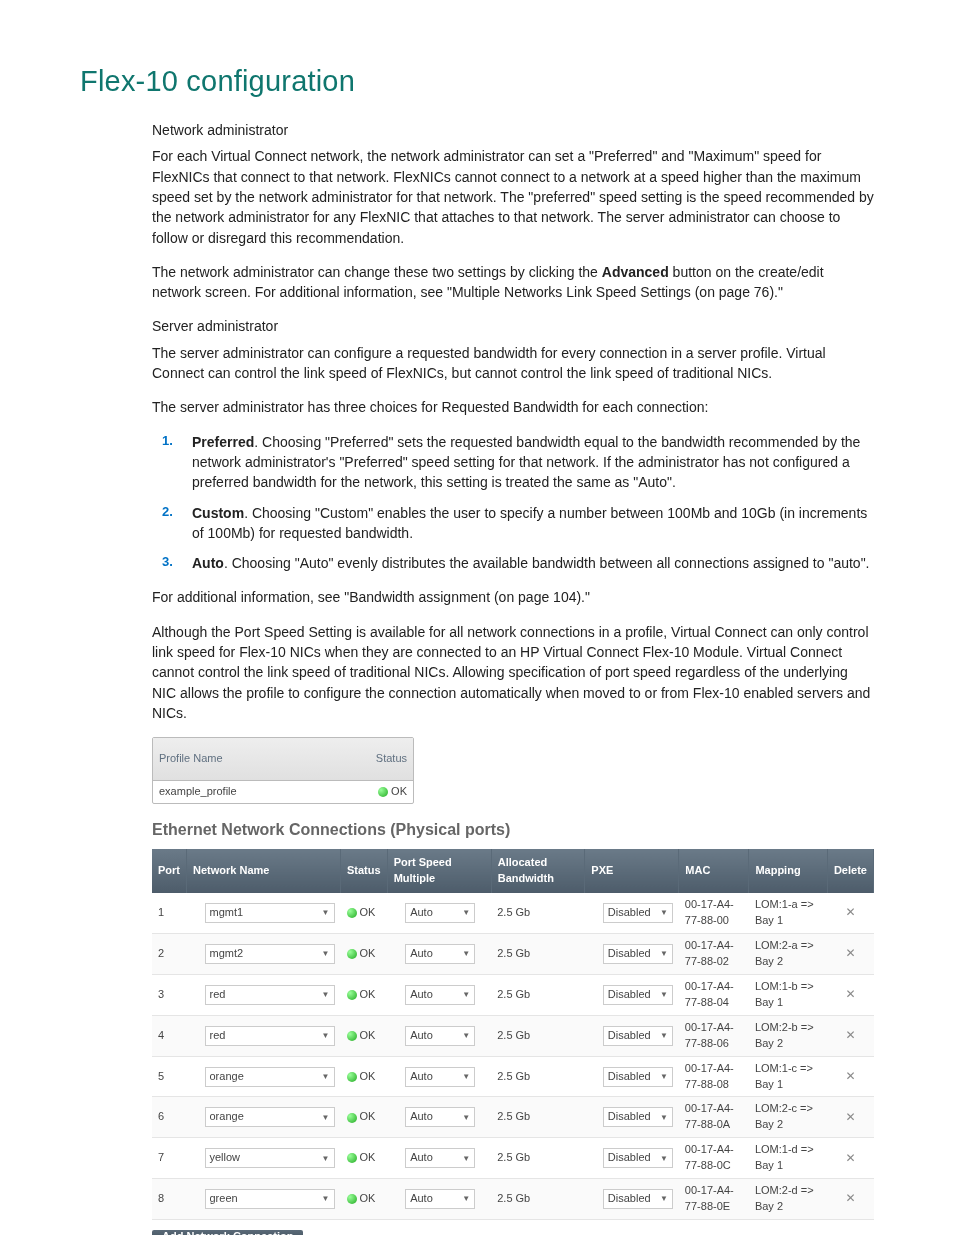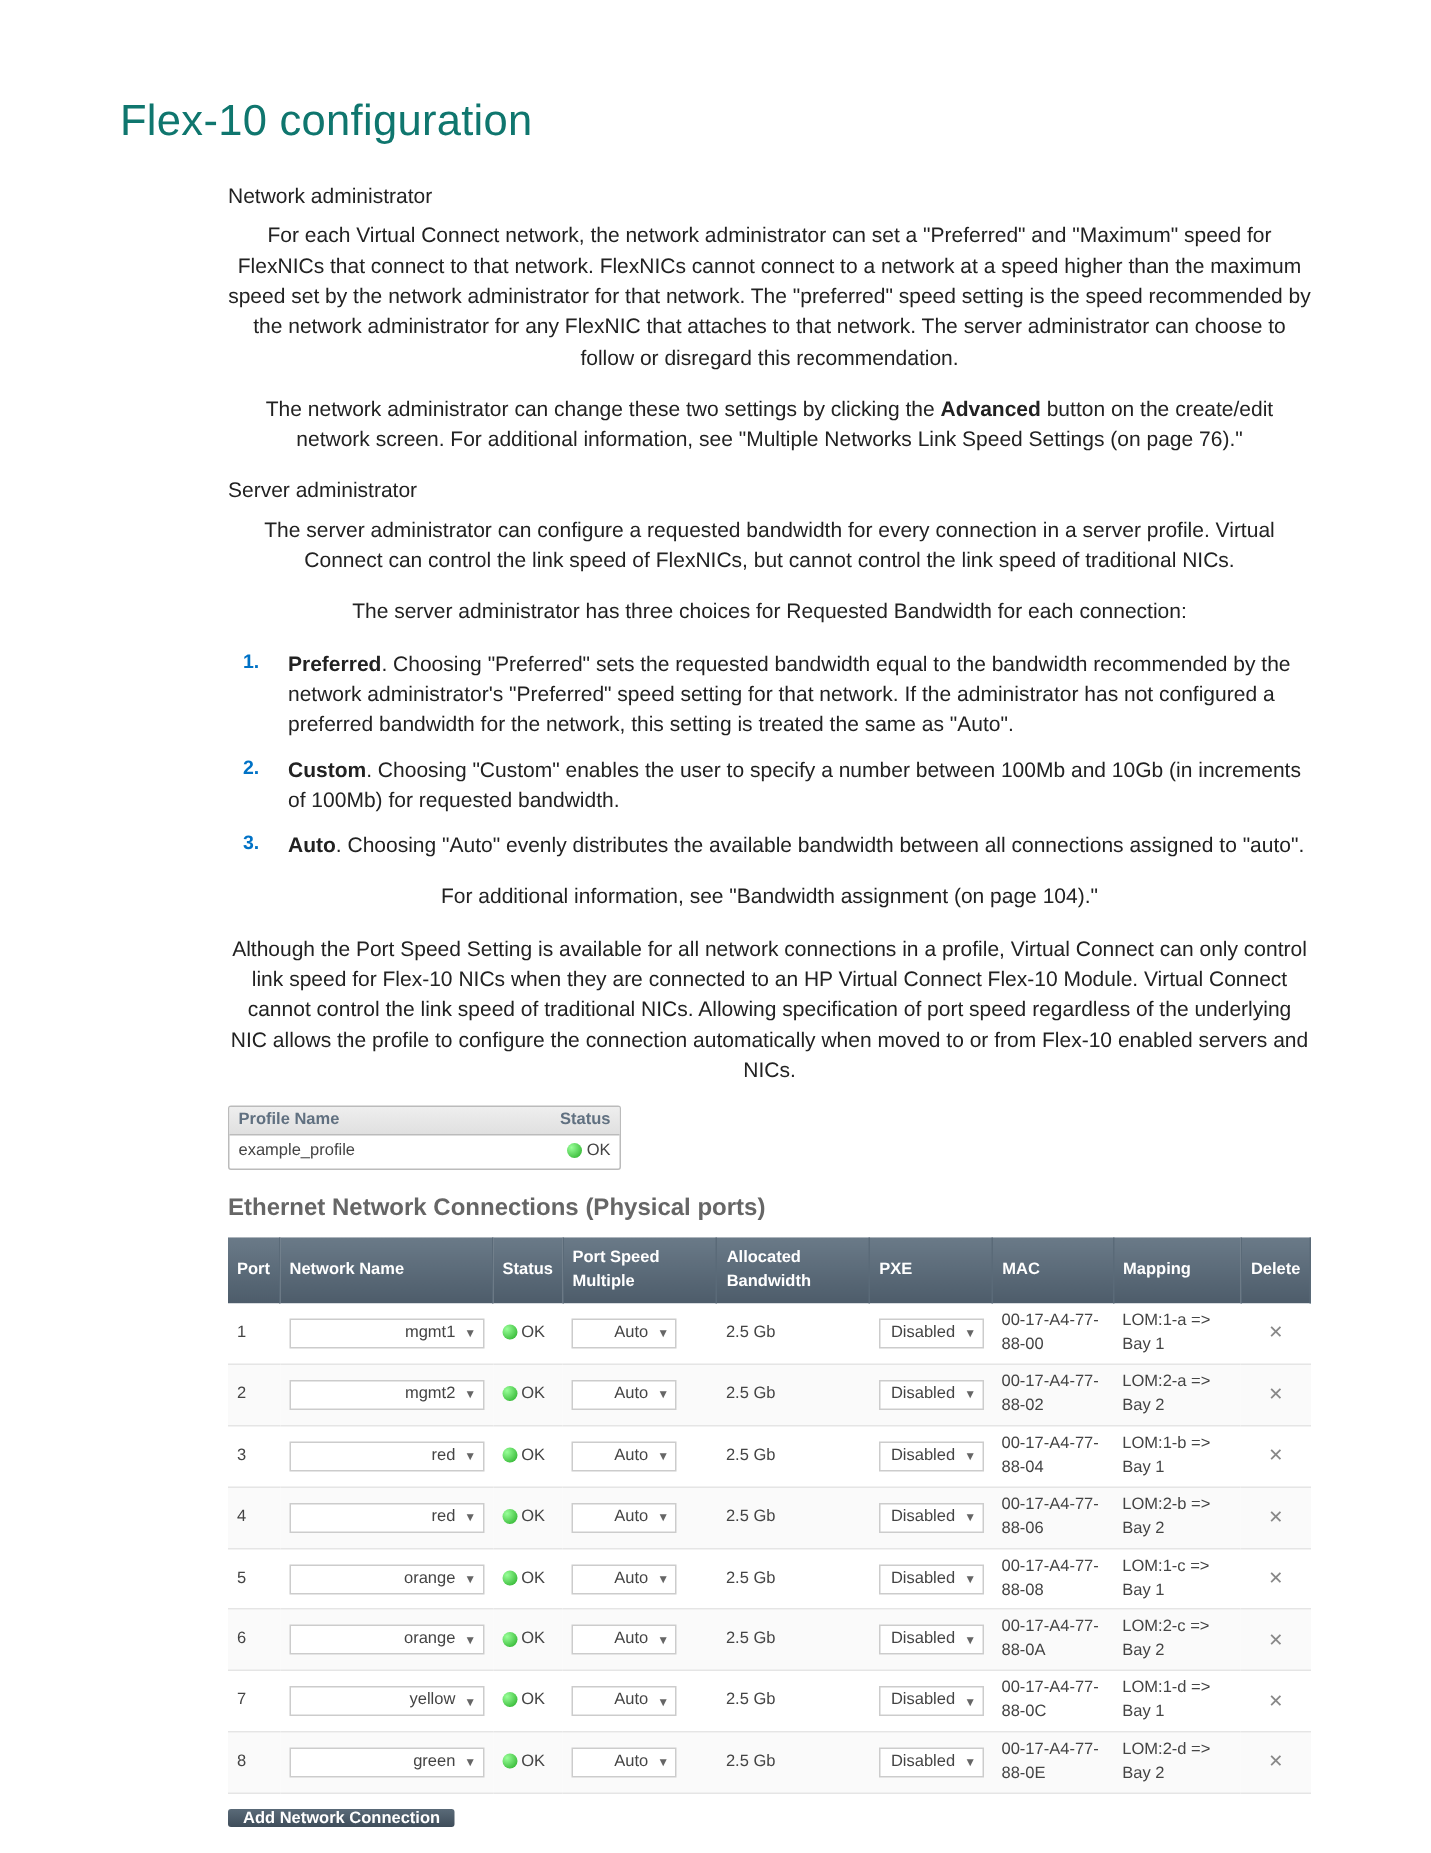--- a/index.html
+++ b/index.html
@@ -22,21 +22,21 @@
     letter-spacing: 0.2px;
   }
   .indent {
     margin-left: 72px;
   }
   h4 {
     font-size: 14px;
     font-weight: normal;
     margin: 0 0 6px 0;
   }
-  p { margin: 0 0 14px 0; text-align: center; }
+  p { margin: 0 0 14px 0; }
   b { font-weight: bold; }
   ol {
     margin: 0 0 14px 0;
     padding-left: 40px;
     counter-reset: li;
     list-style: none;
   }
   ol li {
     counter-increment: li;
     position: relative;
@@ -61,23 +61,23 @@
     border: 1px solid #bbb;
     border-radius: 2px;
     width: 260px;
     background: #fff;
     margin-bottom: 14px;
   }
   .profile-box .phead {
     display: flex;
     background: linear-gradient(#eee,#e0e0e0);
     color: #607080;
-    font-weight: bold;
+    font-weight: normal;
     border-bottom: 1px solid #bbb;
-    padding: 1px 6px;
+    padding: 13px 6px;
   }
   .profile-box .phead span:first-child { flex: 1; }
   .profile-box .prow { display: flex; padding: 3px 6px; }
   .profile-box .prow span:first-child { flex: 1; }
   .okicon {
     display: inline-block;
     width: 10px; height: 10px;
     background: radial-gradient(circle at 30% 30%, #9f9, #2a2);
     border-radius: 50%;
     margin-right: 3px;
@@ -109,23 +109,24 @@
     background: #fff;
     vertical-align: middle;
   }
   table.conn tr:nth-child(even) td { background: #fafafa; }
   .dd {
     border: 1px solid #ccc;
     background: #fff;
     padding: 1px 4px;
     display: flex;
     align-items: center;
-    justify-content: flex-end;
+    justify-content: space-between;
     min-width: 60px;
     font-size: 11px;
+    margin-left: 12px;
   }
   .dd .caret {
     margin-left: 6px; font-size: 8px; color: #666;
   }
   .net { width: 120px; }
   .pss { width: 60px; }
   .pxe { width: 60px; }
   .delx { color: #888; cursor: pointer; text-align: center; font-size: 12px; font-family: sans-serif; }
   .addbtn {
     background: linear-gradient(#5a6a78,#3f4d5a);

